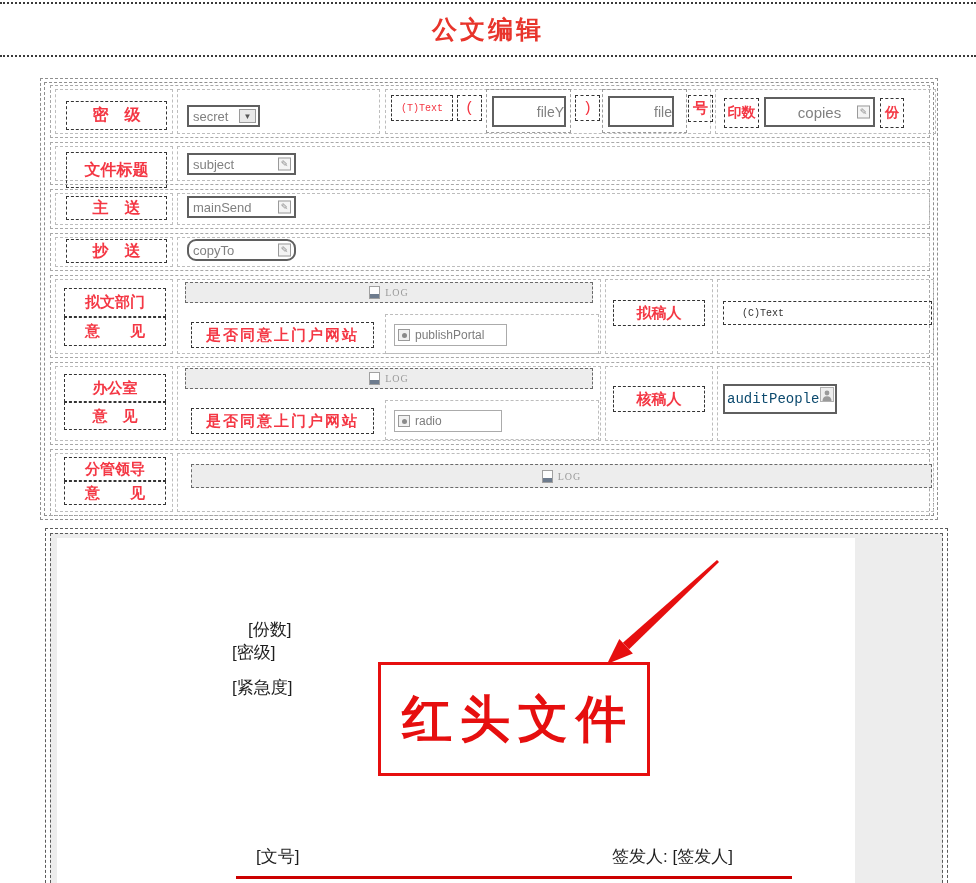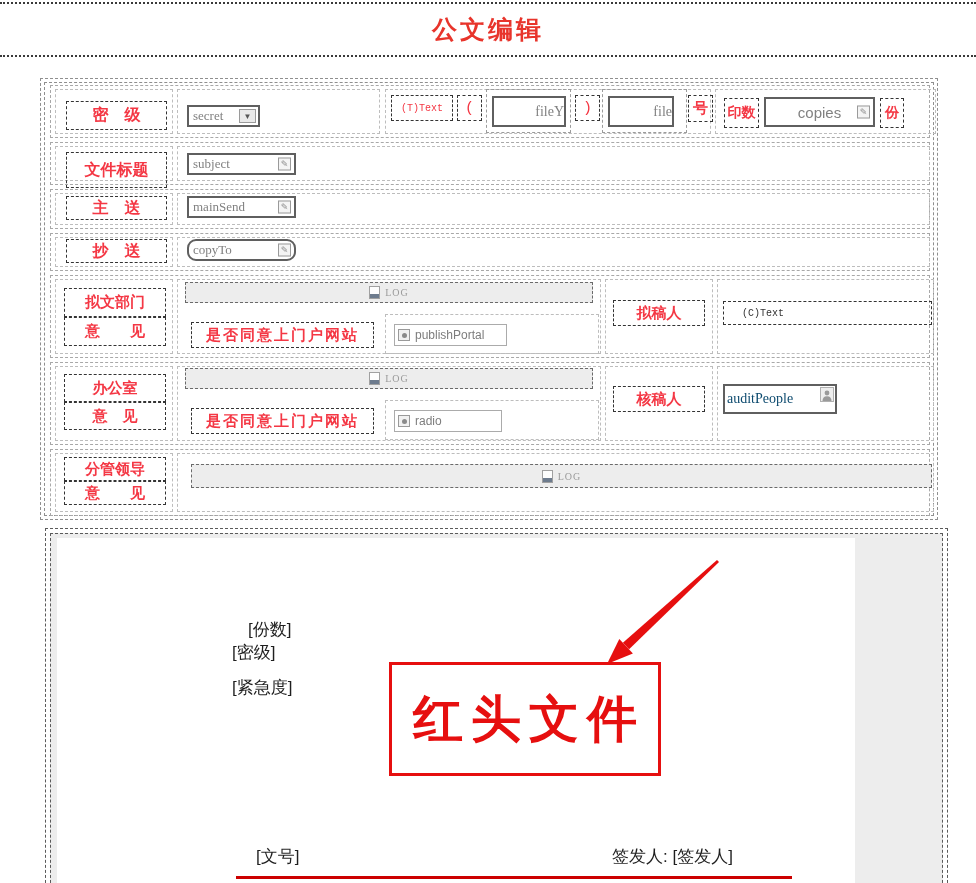--- a/index.html
+++ b/index.html
@@ -32,21 +32,21 @@
     position:absolute;border:1px dashed #333;
     color:var(--label-red);font-weight:bold;font-size:15px;
     display:flex;align-items:center;justify-content:center;white-space:pre;
   }
   .rlabel.big{font-size:16px;}
   
   .input-box{
     position:absolute;border:2px solid #5f5f5f;background:#fff;color:#818181;
     font-size:13px;display:flex;align-items:center;overflow:hidden;
   }
-  .input-box .val{padding-left:4px;white-space:nowrap;font-family:Liberation Serif, serif;}
+  .input-box .val{padding-left:4px;white-space:nowrap;}
   .input-box.center{justify-content:center;}
   .input-box.right{justify-content:flex-end;}
   .dd-btn{
     position:absolute;right:2px;top:2px;bottom:2px;width:17px;
     border:1px solid #9a9a9a;background:#e9e9e9;color:#555;
     display:flex;align-items:center;justify-content:center;font-size:8px;
   }
   .edit-icon{
     position:absolute;right:3px;top:50%;transform:translateY(-50%);
     width:13px;height:13px;border:1px solid #9a9a9a;background:#f4f4f4;
@@ -233,21 +233,21 @@
 </div>
 
 <div class="abs panel-outer" style="left:45px;top:528px;width:903px;height:360px;border-color:#5a5a5a;"></div>
 <div class="preview-inner" style="left:50px;top:533px;width:893px;height:355px;"></div>
 <div class="doc-page" style="left:57px;top:538px;width:798px;height:350px;"></div>
 
 <div class="doc-text" style="left:248px;top:606px;margin-top:12px;">[份数]</div>
 <div class="doc-text" style="left:232px;top:641px;">[密级]</div>
 <div class="doc-text" style="left:232px;top:676px;">[紧急度]</div>
 
-<div class="stamp-box" style="left:378px;top:662px;width:272px;height:114px;margin-left:11px;">
+<div class="stamp-box" style="left:378px;top:662px;width:272px;height:114px;">
   <span class="stamp-text">红头文件</span>
 </div>
 
 <svg class="abs" style="left:590px;top:548px;" width="140" height="130" viewBox="0 0 140 130">
   <polygon class="arrow-fill" points="127,11.9 129,14.1 39.1,101.3 32.9,94.7"></polygon>
   <polygon class="arrow-fill" points="17,116 42.9,105.6 29.3,91"></polygon>
 </svg>
 
 <div class="doc-text" style="left:256px;top:845px;">[文号]</div>
 <div class="doc-text" style="left:612px;top:845px;">签发人: [签发人]</div>

